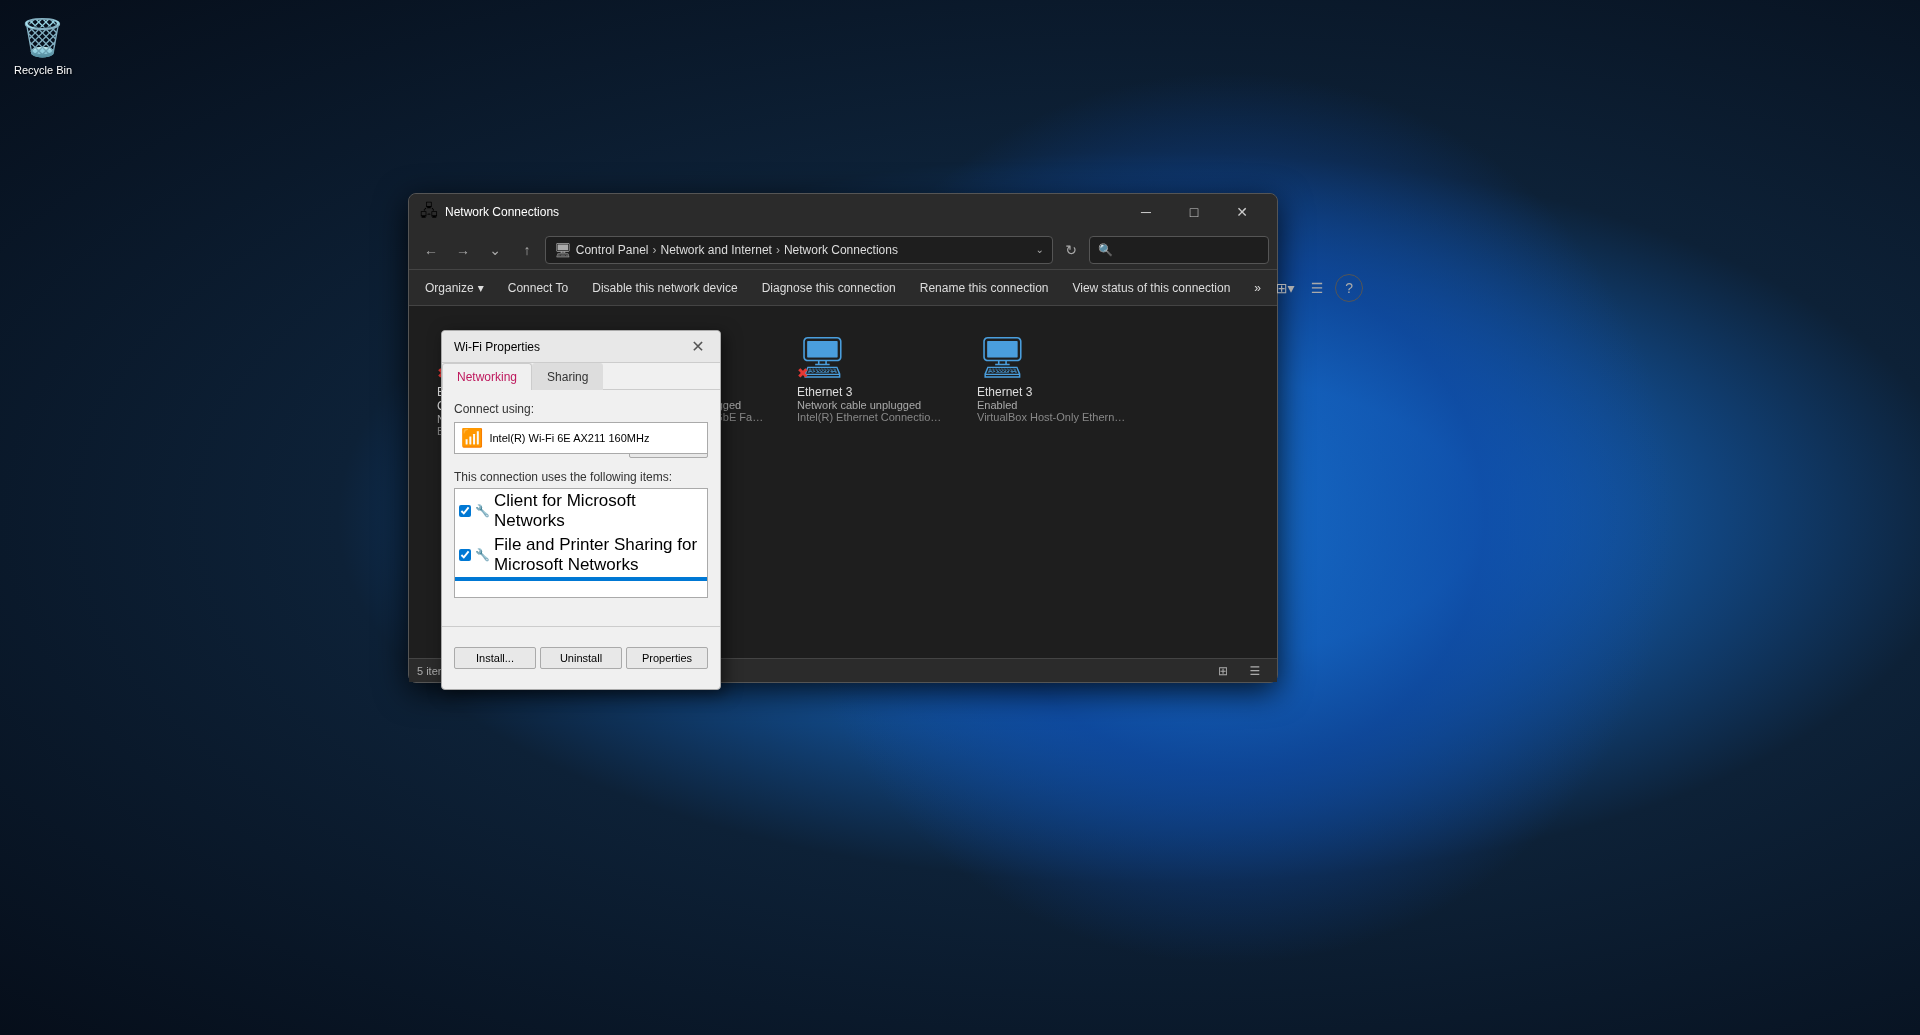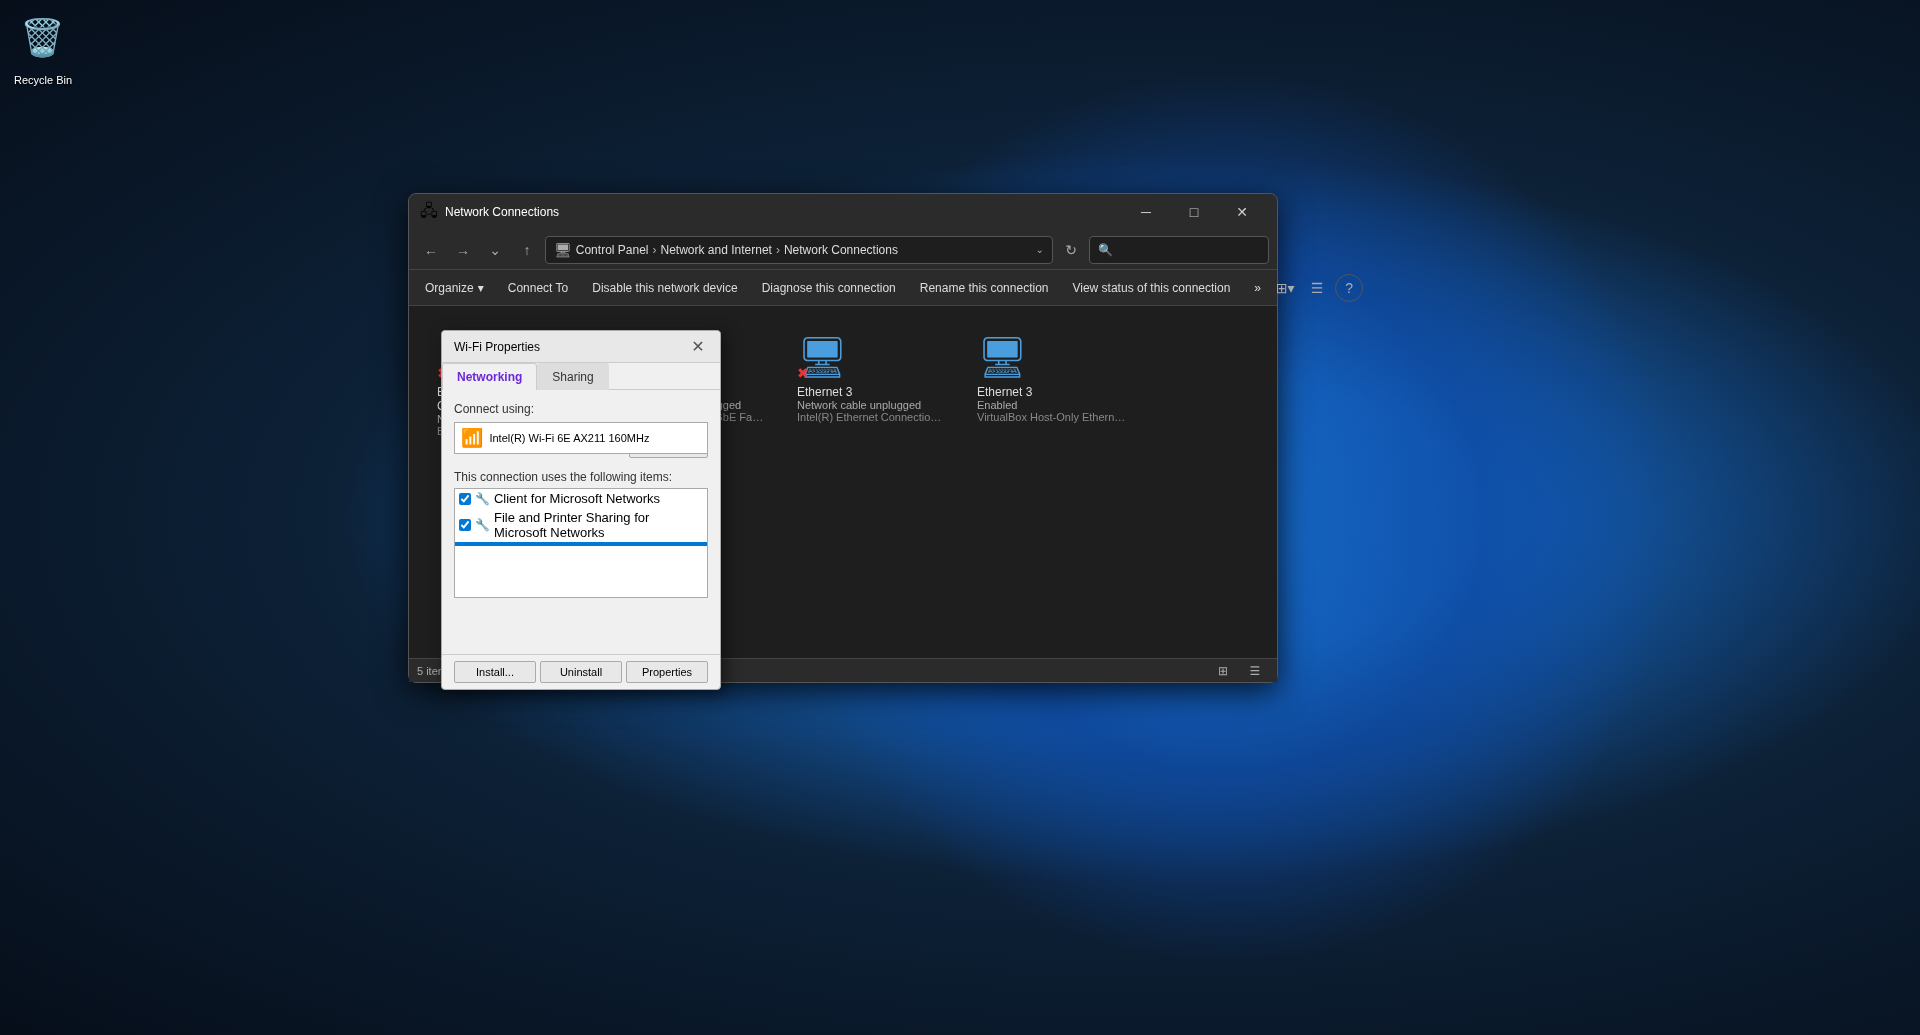--- a/index.html
+++ b/index.html
@@ -56,21 +56,21 @@
       height: 48px;
       display: flex;
       align-items: center;
       justify-content: center;
       font-size: 36px;
     }
     .recycle-bin-label {
       color: white;
       font-size: 11px;
       text-shadow: 1px 1px 2px rgba(0,0,0,0.8);
-      margin-top: 12px;
+      margin-top: 2px;
       text-align: right;
     }
 
     
     .network-window {
       position: absolute;
       top: 193px;
       left: 408px;
       width: 870px;
       height: 490px;
@@ -405,22 +405,22 @@
       cursor: pointer;
       border: 1px solid transparent;
       border-bottom: none;
       margin-bottom: -1px;
       border-radius: 3px 3px 0 0;
       background: #ddd;
     }
     .dialog-tab.active {
       background: #f0f0f0;
       border-color: #ccc;
-      color: #6d28d9;
-      font-weight: 700;
+      color: #be185d;
+      font-weight: 400;
     }
 
     
     .dialog-body {
       flex: 1;
       padding: 12px;
       overflow: auto;
       font-size: 12px;
       color: #000;
     }
@@ -482,27 +482,27 @@
     }
     .list-checkbox {
       width: 12px;
       height: 12px;
       accent-color: #0078d4;
     }
     .item-icon {
       font-size: 12px;
       color: #555;
     }
-    .item-label { font-size: 13px; }
+    .item-label { font-size: 17px; }
 
     
     .dialog-actions {
       display: flex;
       gap: 4px;
-      padding: 6px 12px;
+      padding: 20px 12px;
       border-top: 1px solid #ccc;
     }
     .action-btn {
       flex: 1;
       padding: 4px 8px;
       font-size: 11px;
       background: #e8e8e8;
       border: 1px solid #aaa;
       border-radius: 2px;
       cursor: pointer;

